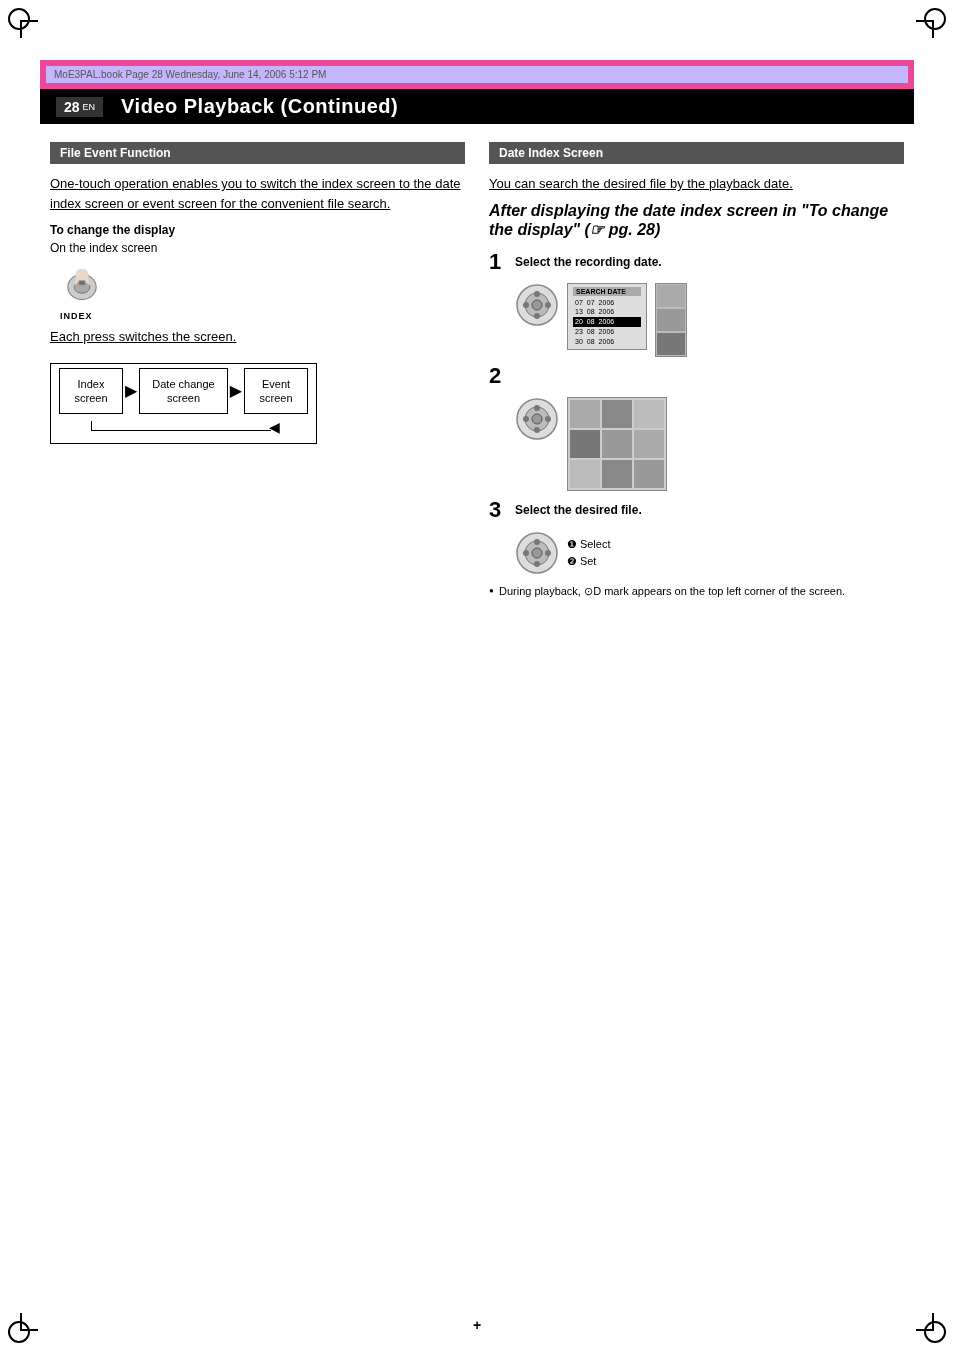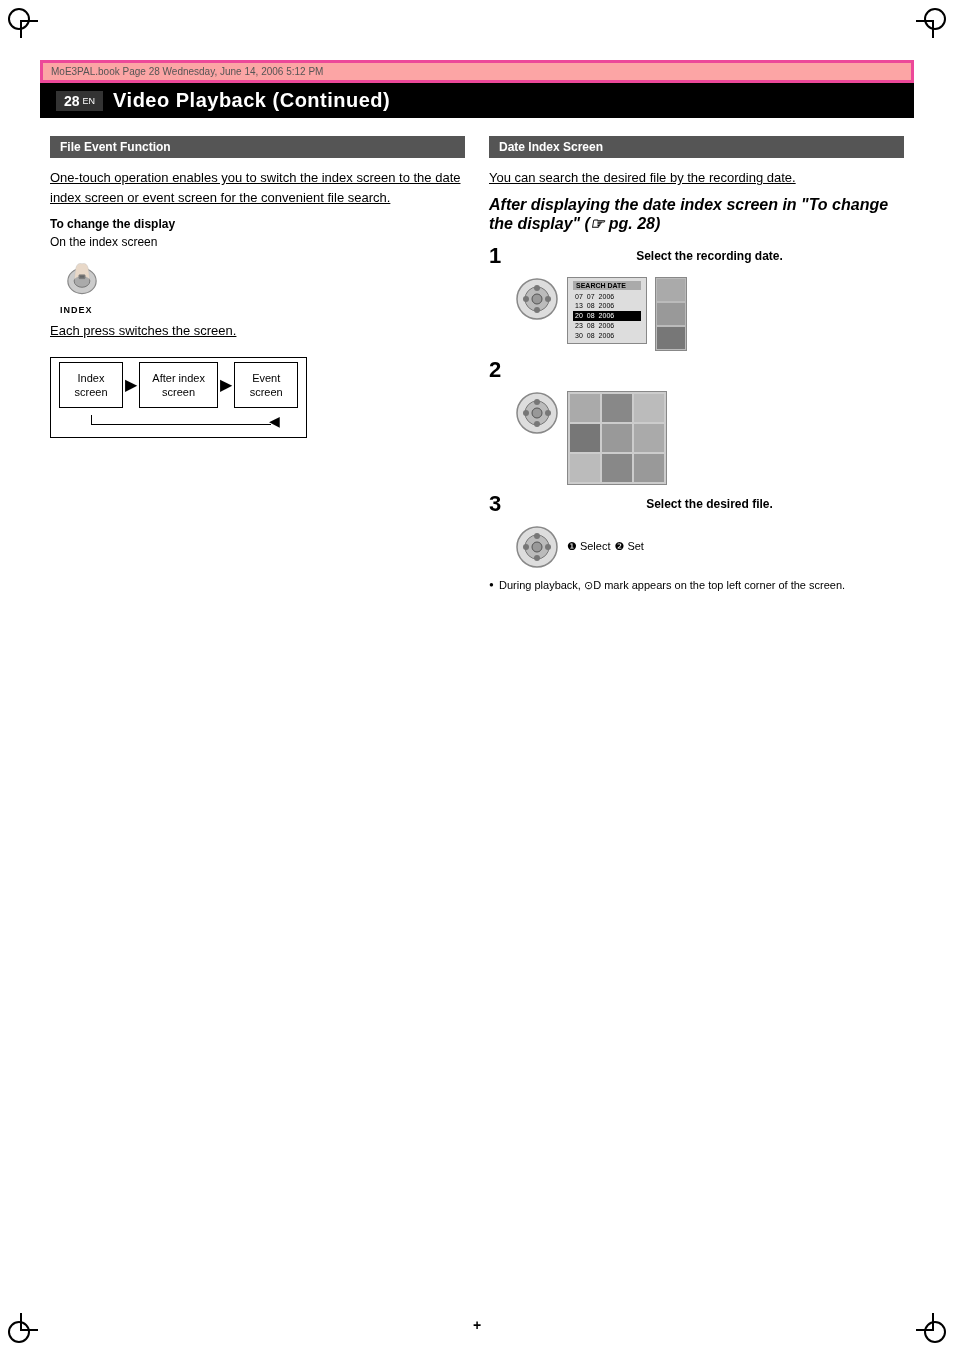--- a/index.html
+++ b/index.html
@@ -16,43 +16,43 @@
     
     .page-outer {
       width: 954px;
       min-height: 1351px;
       padding: 60px 40px 40px 40px;
       position: relative;
     }
 
     
     .meta-bar {
-      border: 3px solid #ec4899;
+      border: 6px solid #ec4899;
       padding: 3px 8px;
       font-size: 10px;
       color: #555;
       margin-bottom: 0;
-      background: #fca5a5;
+      background: #c4b5fd;
     }
 
     
     .page-header {
       display: flex;
       align-items: center;
       background: #000;
       padding: 6px 16px;
       margin-bottom: 18px;
     }
     .page-number-box {
       background: #333;
       color: #fff;
       font-size: 14px;
       font-weight: bold;
       padding: 2px 8px;
-      margin-right: 10px;
+      margin-right: 18px;
       display: flex;
       align-items: center;
       gap: 3px;
     }
     .page-number-en {
       font-size: 9px;
       font-weight: normal;
       vertical-align: super;
     }
     .page-title {
@@ -155,21 +155,20 @@
       font-size: 22px;
       font-weight: bold;
       line-height: 1;
       min-width: 18px;
     }
     .step-label {
       font-size: 12px;
       font-weight: bold;
       padding-top: 4px;
       flex: 1;
-      text-align: center;
     }
 
     
     .step-content {
       display: flex;
       align-items: flex-start;
       gap: 8px;
       margin-left: 26px;
       margin-bottom: 8px;
     }
@@ -341,21 +340,21 @@
 
       
       <div class="flow-wrapper">
         <div class="flow-top-row">
           <div class="flow-box">
             <span>Index</span><br>
             <span>screen</span>
           </div>
           <div class="flow-arrow">▶</div>
           <div class="flow-box">
-            <span>After index</span><br>
+            <span>Date change</span><br>
             <span>screen</span>
           </div>
           <div class="flow-arrow">▶</div>
           <div class="flow-box">
             <span>Event</span><br>
             <span>screen</span>
           </div>
         </div>
         
         <div style="display:flex; align-items:center; padding-top:3px;">
@@ -363,21 +362,21 @@
           <div style="font-size:14px; margin-left:-2px; margin-top:2px;">◀</div>
         </div>
       </div>
 
     </div>
 
     <div class="right-col">
 
       <div class="section-heading">Date Index Screen</div>
 
-      <p class="body-text">You can search the desired file by the recording date.</p>
+      <p class="body-text">You can search the desired file by the playback date.</p>
 
       <p class="bold-italic" style="margin-bottom:12px; font-size:16px;">After displaying the date index screen in "To change the display" (☞ pg. 28)</p>
 
       <div class="step">
         <div class="step-number">1</div>
         <div class="step-label">Select the recording date.</div>
       </div>
       <div class="step-content">
 
         <svg width="44" height="44" viewBox="0 0 44 44" xmlns="http://www.w3.org/2000/svg">
@@ -462,21 +461,21 @@
       <div class="step-content" style="align-items:center;">
         <svg width="44" height="44" viewBox="0 0 44 44" xmlns="http://www.w3.org/2000/svg">
           <circle cx="22" cy="22" r="20" fill="#ddd" stroke="#888" stroke-width="1.5"></circle>
           <circle cx="22" cy="22" r="12" fill="#bbb" stroke="#777" stroke-width="1"></circle>
           <circle cx="22" cy="22" r="5" fill="#999" stroke="#555" stroke-width="1"></circle>
           <circle cx="22" cy="11" r="3" fill="#777"></circle>
           <circle cx="22" cy="33" r="3" fill="#777"></circle>
           <circle cx="11" cy="22" r="3" fill="#777"></circle>
           <circle cx="33" cy="22" r="3" fill="#777"></circle>
         </svg>
-        <div style="display:flex; flex-direction:row; gap:4px; font-size:11px;">
+        <div style="display:flex; flex-direction:column; gap:4px; font-size:11px;">
           <div>❶ Select</div>
           <div>❷ Set</div>
         </div>
       </div>
 
       <div class="bullet-item">During playback, ⊙D mark appears on the top left corner of the screen.</div>
 
     </div>
   </div>
 

